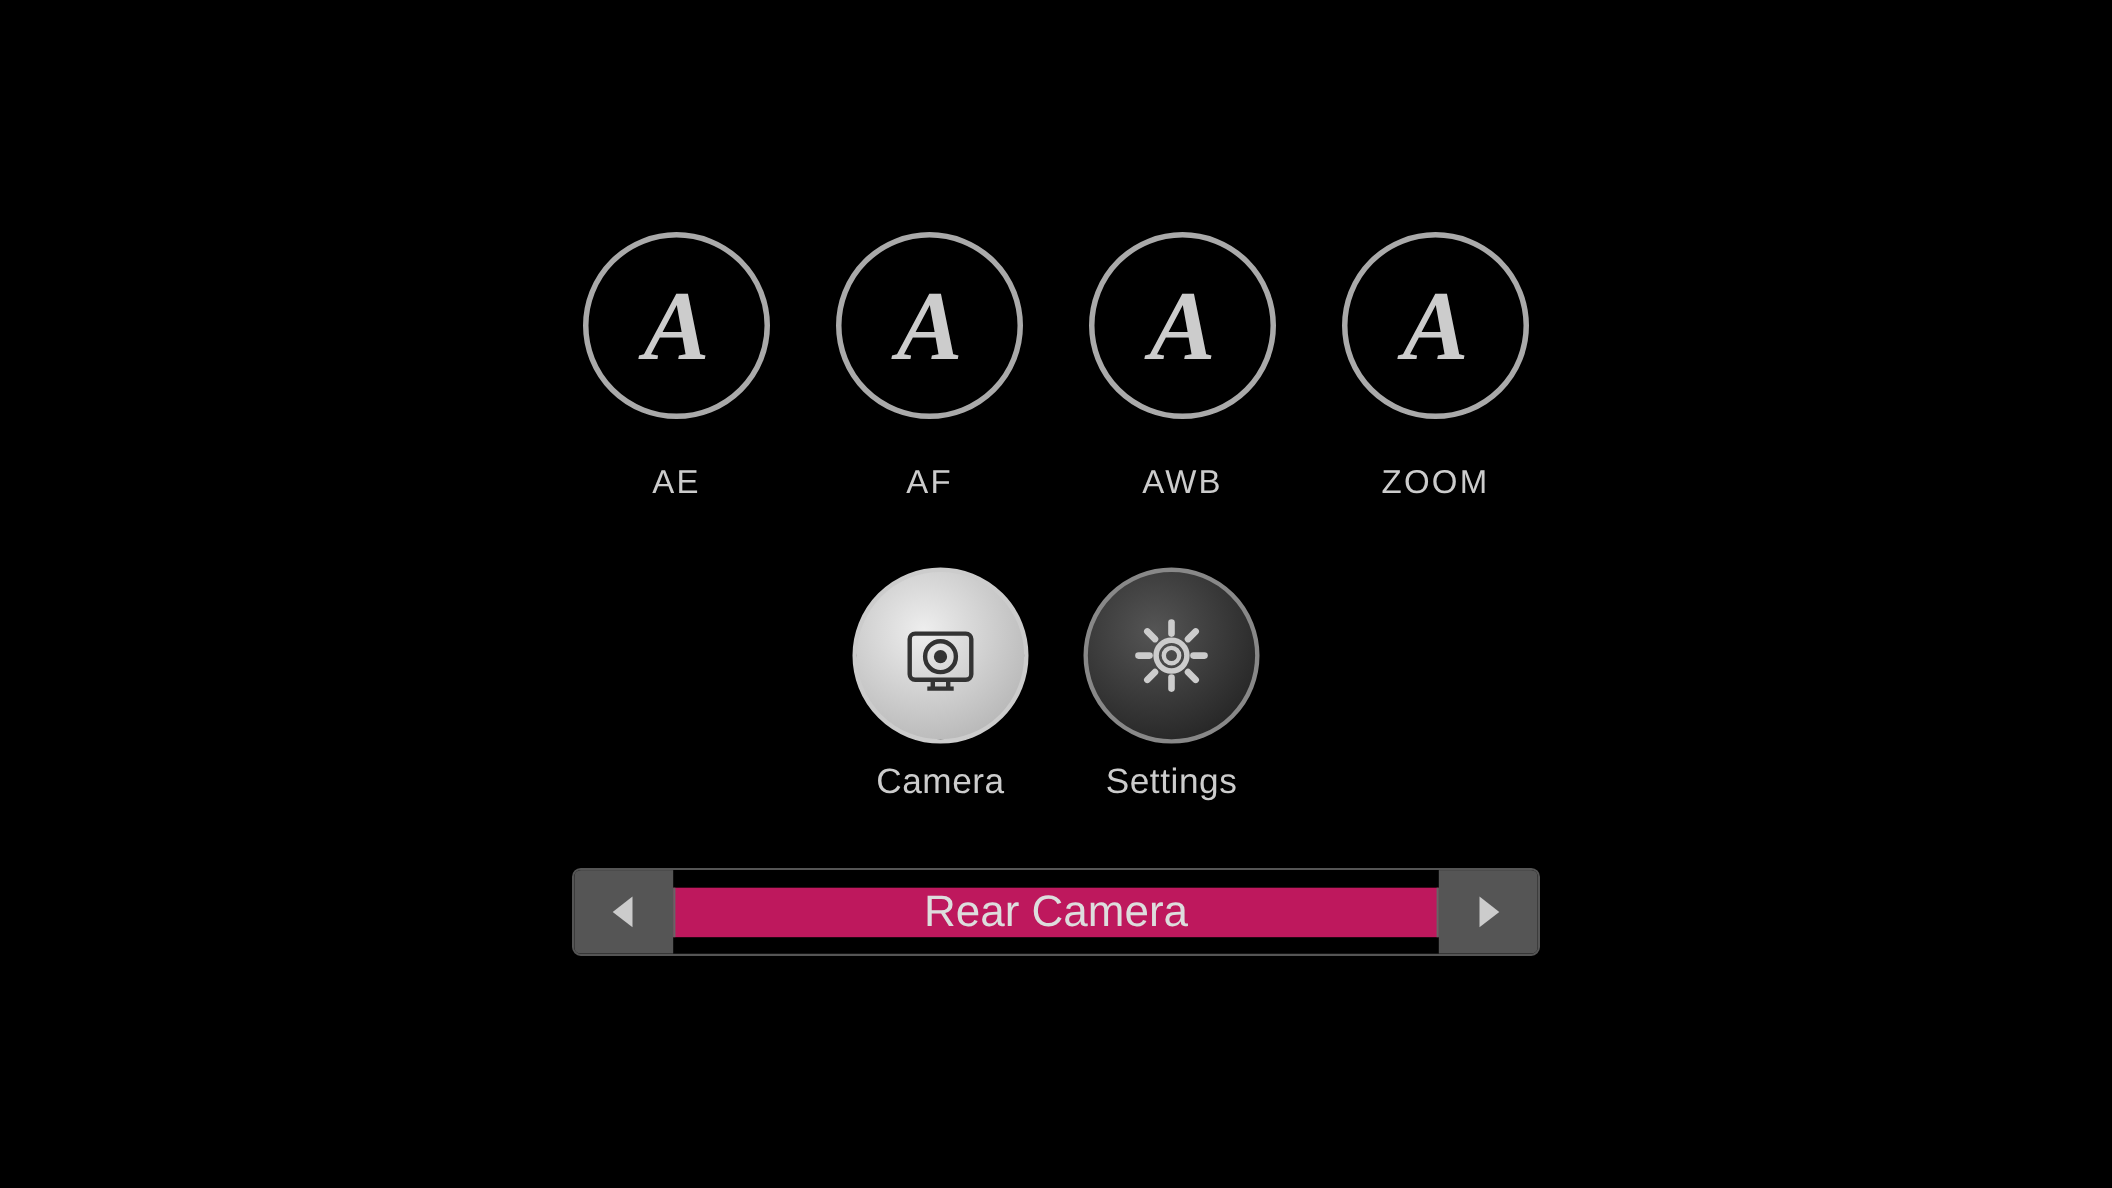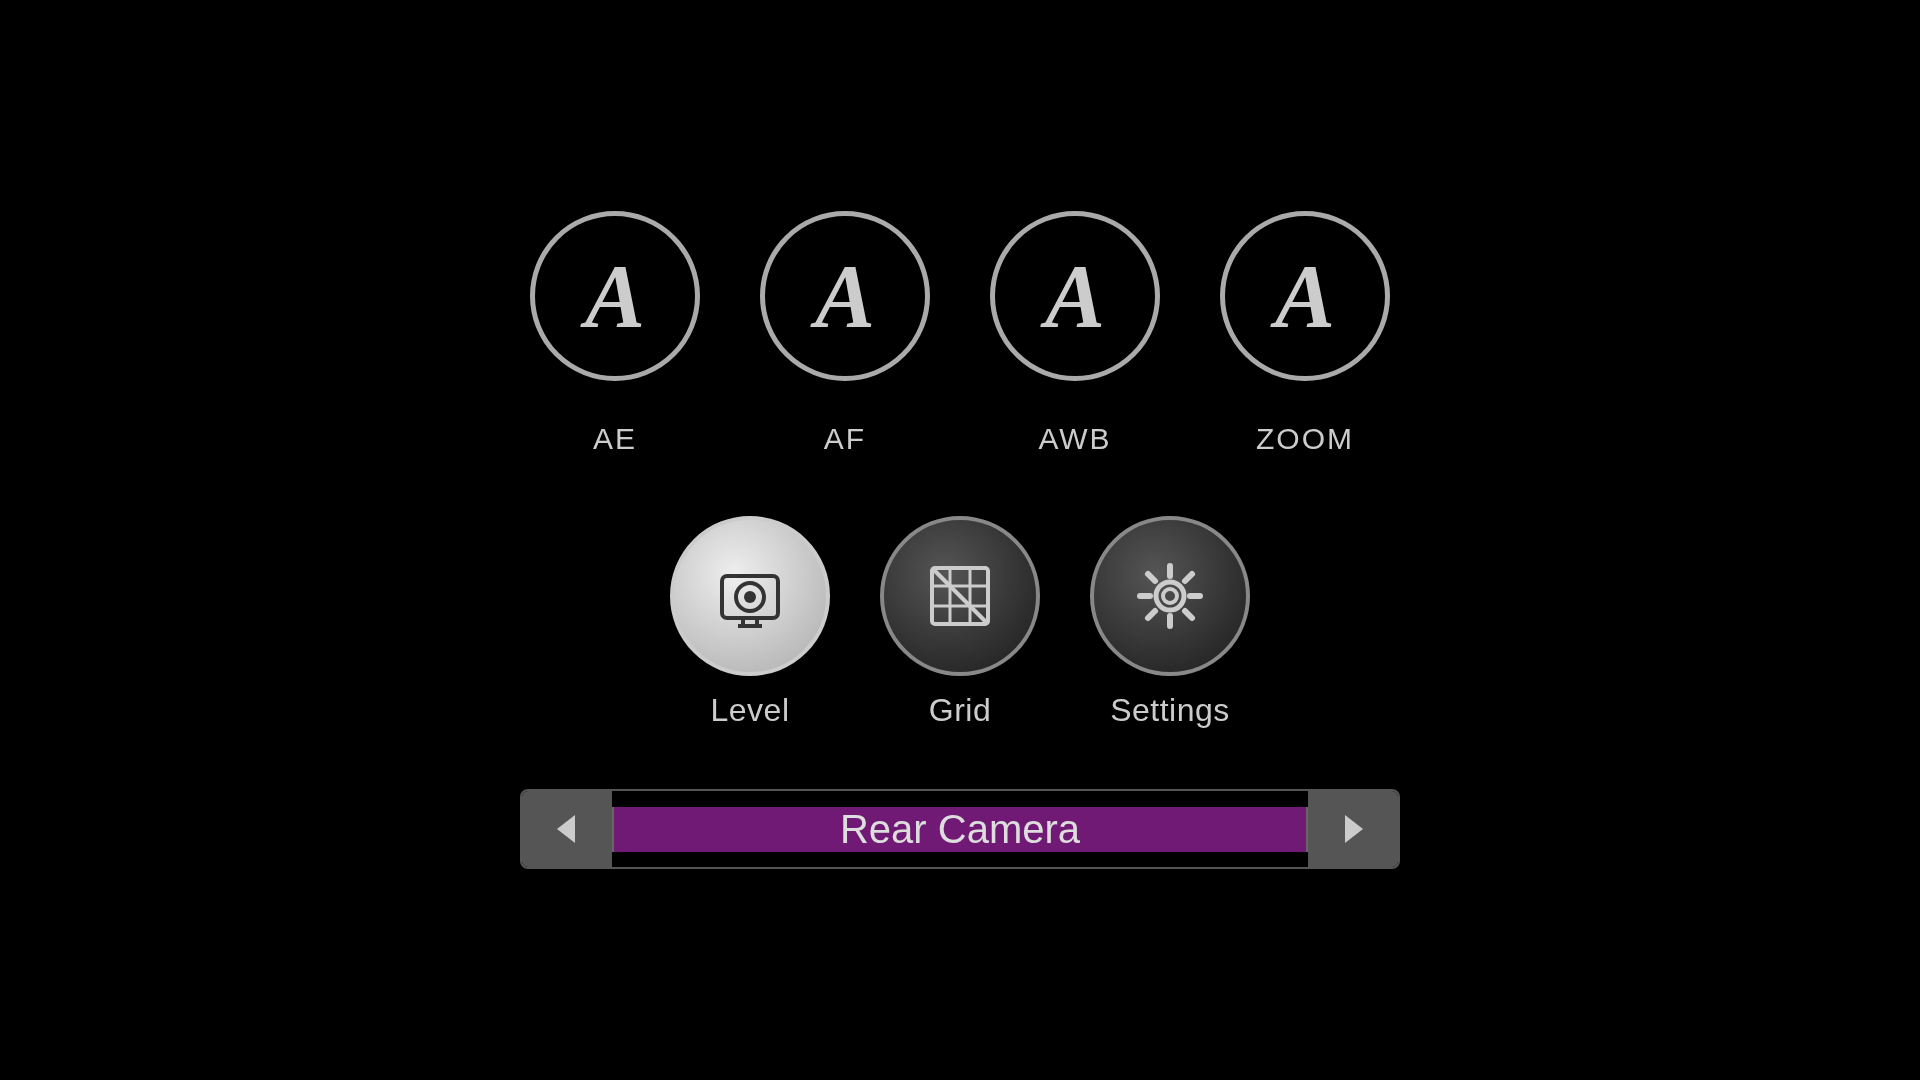--- a/index.html
+++ b/index.html
@@ -114,21 +114,21 @@
     }
 
     .arrow-btn svg {
       width: 36px;
       height: 36px;
       fill: #ccc;
     }
 
     .camera-label-area {
       flex: 1;
-      background: #701a75;
+      background: #be185d;
       display: flex;
       align-items: center;
       justify-content: center;
       border-left: 2px solid #666;
       border-right: 2px solid #666;
     }
 
     .camera-label-text {
       color: #ddd;
       font-size: 40px;
@@ -180,44 +180,27 @@
 
         <circle cx="40" cy="41" r="14" fill="none" stroke="#333" stroke-width="4"></circle>
 
         <circle cx="40" cy="41" r="6" fill="#333"></circle>
 
         <line x1="33" y1="62" x2="33" y2="70" stroke="#333" stroke-width="4"></line>
         <line x1="47" y1="62" x2="47" y2="70" stroke="#333" stroke-width="4"></line>
         <line x1="28" y1="70" x2="52" y2="70" stroke="#333" stroke-width="4"></line>
       </svg>
     </div>
-    <span class="ctrl-label">Level</span>
-  </div>
-
-
-
-
-
-  <div class="camera-control">
-    <div class="circle-btn">
-      <svg viewBox="0 0 80 80" xmlns="http://www.w3.org/2000/svg">
-
-        <rect x="12" y="12" width="56" height="56" rx="3" fill="none" stroke="#ccc" stroke-width="4"></rect>
-
-        <line x1="30" y1="12" x2="30" y2="68" stroke="#ccc" stroke-width="3"></line>
-        <line x1="50" y1="12" x2="50" y2="68" stroke="#ccc" stroke-width="3"></line>
-
-        <line x1="12" y1="30" x2="68" y2="30" stroke="#ccc" stroke-width="3"></line>
-        <line x1="12" y1="50" x2="68" y2="50" stroke="#ccc" stroke-width="3"></line>
-
-        <line x1="15" y1="15" x2="65" y2="65" stroke="#ccc" stroke-width="4" stroke-linecap="round"></line>
-      </svg>
-    </div>
-    <span class="ctrl-label">Grid</span>
-  </div>
+    <span class="ctrl-label">Camera</span>
+  </div>
+
+
+
+
+
 
   <div class="camera-control">
     <div class="circle-btn">
       <svg viewBox="0 0 80 80" xmlns="http://www.w3.org/2000/svg">
 
         <circle cx="40" cy="40" r="14" fill="none" stroke="#ccc" stroke-width="5"></circle>
 
         <g stroke="#ccc" stroke-width="6" stroke-linecap="round">
           <line x1="40" y1="10" x2="40" y2="20"></line>
           <line x1="40" y1="60" x2="40" y2="70"></line>

